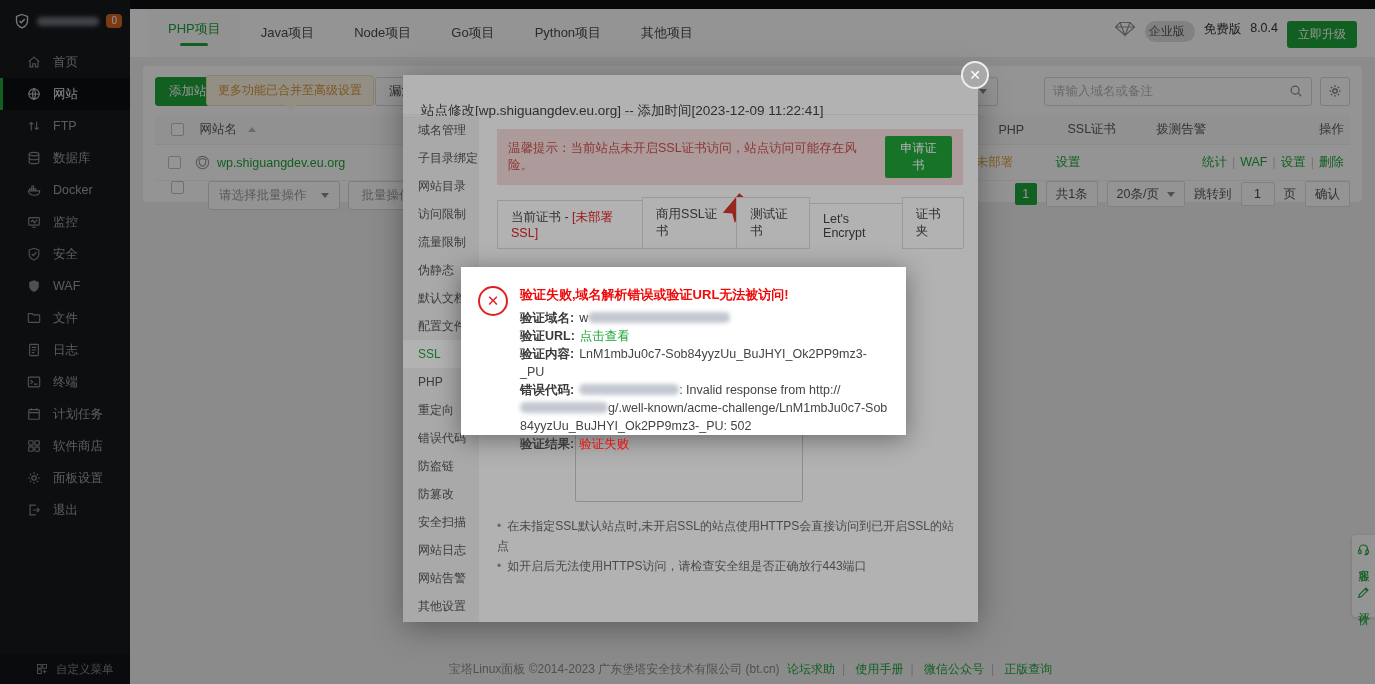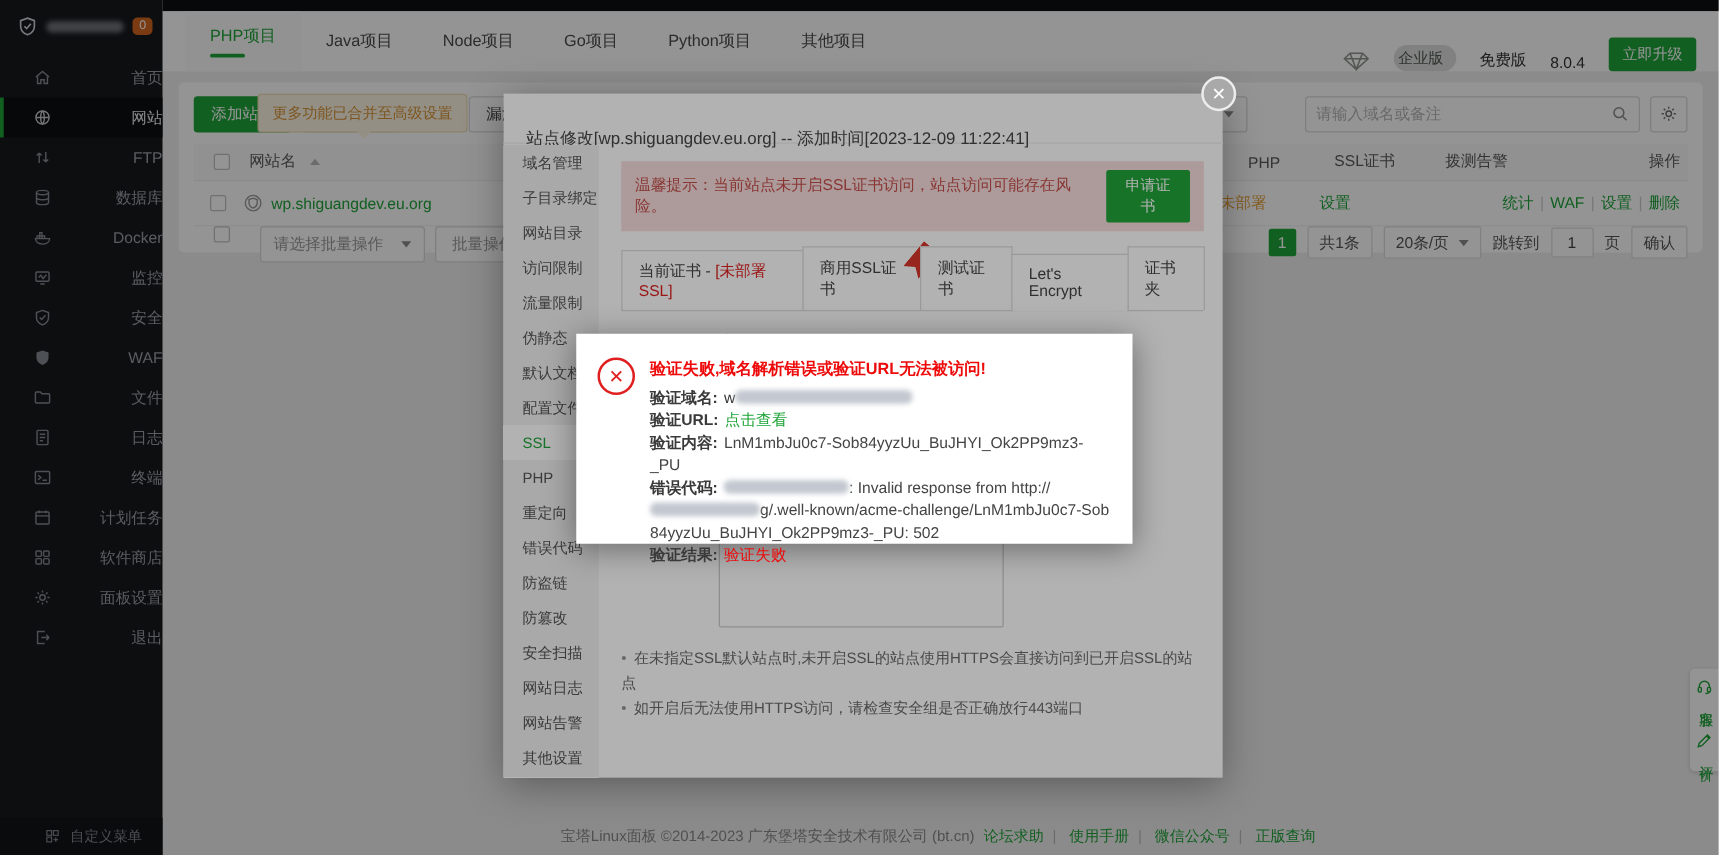--- a/index.html
+++ b/index.html
@@ -5,33 +5,33 @@
   * { box-sizing: border-box; margin: 0; padding: 0; }
   html,body { width:1375px; height:684px; overflow:hidden; font-family:"Liberation Sans","DejaVu Sans",sans-serif; background:#f0f0f0; position:relative; }
 
   
   .sidebar { position:absolute; left:0; top:0; width:130px; height:684px; background:#17191d; z-index:1; }
   .logo-row { height:42px; display:flex; align-items:center; padding:0 8px 0 14px; gap:7px; }
   .logo-shield { color:#cfd3d7; flex:0 0 auto; }
   .logo-smudge { width:66px; height:9px; background:#6f747a; border-radius:5px; filter:blur(2px); }
   .logo-badge { background:#d3661f; color:#fff; font-size:10px; border-radius:4px; padding:1px 5px; line-height:12px; }
   .side-nav { margin-top:4px; }
-  .side-item { height:32px; display:flex; align-items:center; gap:12px; padding-left:24px; color:#9aa0a6; font-size:12.5px; cursor:pointer; border-left:3px solid transparent;justify-content:space-between; }
+  .side-item { height:32px; display:flex; align-items:center; gap:12px; padding-left:24px; color:#9aa0a6; font-size:12.5px; cursor:pointer; border-left:3px solid transparent; }
   .side-item svg { flex:0 0 auto; opacity:.85; }
   .side-item.active { background:#0c0e11; border-left-color:#20a53a; color:#e8eaec; }
   .custom-menu { position:absolute; bottom:0; left:0; width:130px; height:30px; display:flex; align-items:center; gap:8px; padding-left:36px; color:#7e838a; font-size:11.5px; background:#111317; }
 
   
   .main { position:absolute; left:130px; top:0; width:1245px; height:684px; background:#f0f0f0; }
   .topstrip { height:9px; background:#0d0e10; }
   .header { height:48px; background:#fff; display:flex; align-items:stretch; padding-left:18px; position:relative; }
-  .htab { display:flex; flex-direction:column; justify-content:center; align-items:flex-start; padding:0 20px; font-size:13px; color:#4a4a4a; cursor:pointer; }
+  .htab { display:flex; flex-direction:column; justify-content:center; align-items:center; padding:0 20px; font-size:13px; color:#4a4a4a; cursor:pointer; }
   .htab.active { color:#20a53a; background:#fbfbfb; }
   .htab.active::after { content:""; width:28px; height:3px; background:#20a53a; margin-top:5px; border-radius:2px; }
-  .header-right { position:absolute; right:18px; top:0; height:48px; display:flex; align-items:flex-end; gap:19px; }
+  .header-right { position:absolute; right:18px; top:12px; height:48px; display:flex; align-items:flex-start; gap:9px; }
   .vip-pill { display:flex; align-items:center; background:#dfdfdf; border-radius:11px; padding:2px 10px 2px 4px; font-size:12px; color:#4f5a52; gap:4px; }
   .ver-text { font-size:12.5px; color:#333; }
   .btn-upgrade { background:#20a53a; color:#fff; border:none; font-size:12px; padding:5px 11px; border-radius:3px; cursor:pointer; }
 
   .tooltip { position:absolute; left:76px; top:30px; background:#fdf6e3; border:1px solid #efdfb4; color:#d9953a; font-size:12px; padding:6px 11px; border-radius:3px; z-index:3;margin-top:45px; }
   .tooltip::after { content:""; position:absolute; left:78px; bottom:-6px; width:0; height:0; border-left:6px solid transparent; border-right:6px solid transparent; border-top:6px solid #fdf6e3; }
 
   .card { position:absolute; left:13px; right:13px; top:66px; height:136px; background:#fff; border-radius:4px; padding:10px 12px 0 12px; }
   .toolbar { display:flex; align-items:center; gap:8px; height:30px; }
   .btn { font-size:12.5px; height:29px; padding:0 13px; border-radius:3px; cursor:pointer; display:inline-flex; align-items:center; gap:6px; }

